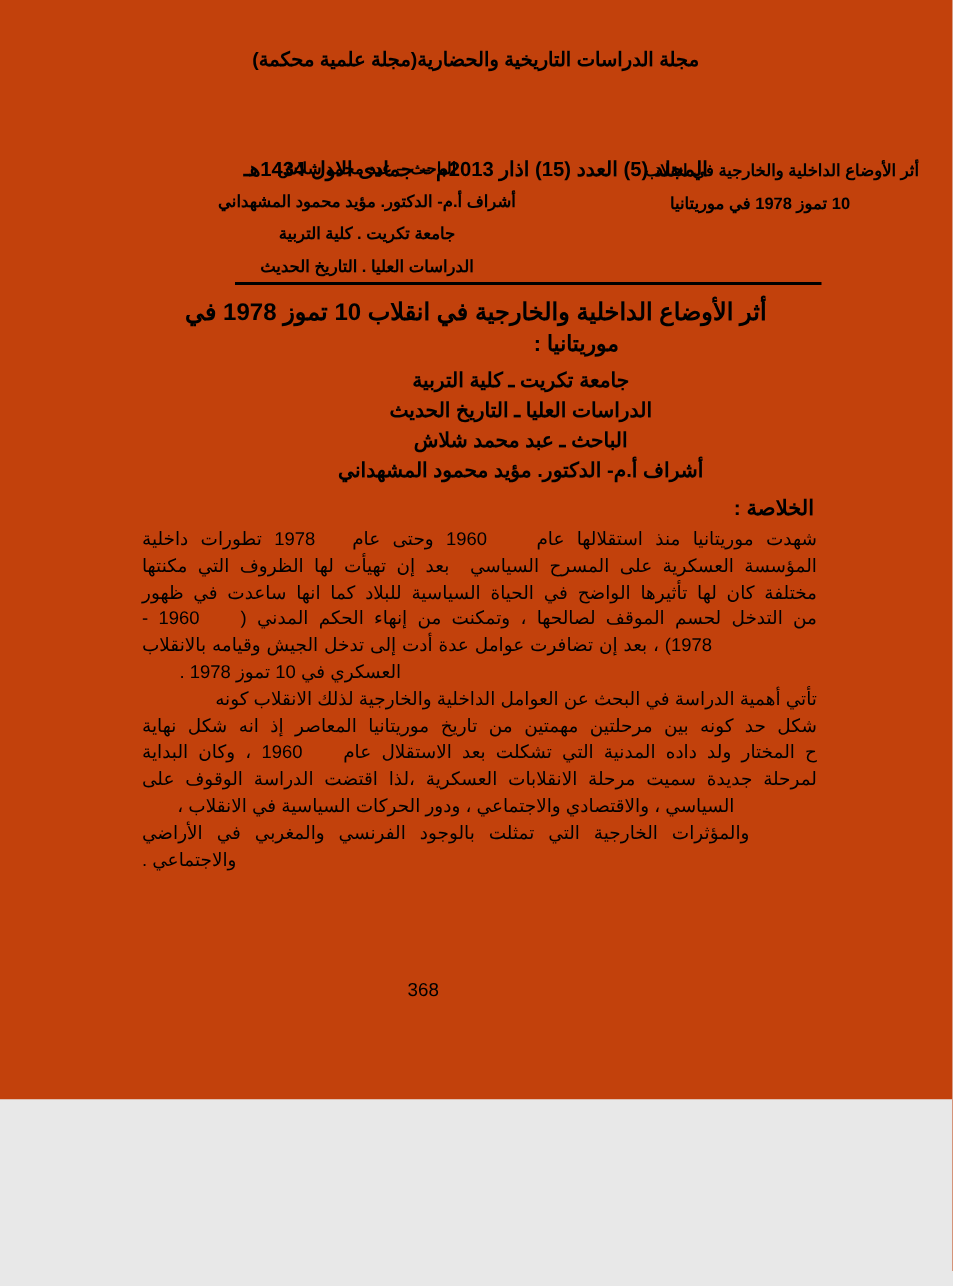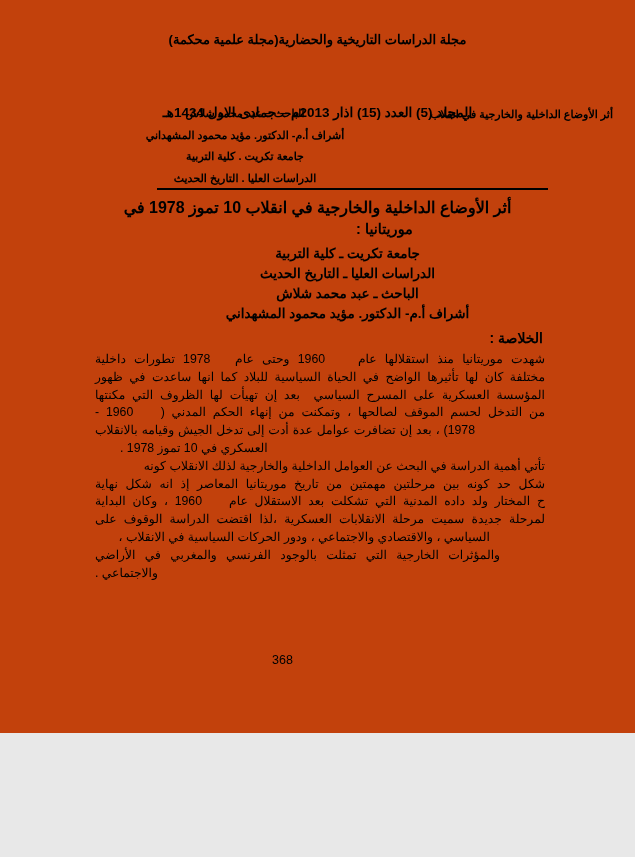--- a/index.html
+++ b/index.html
@@ -120,20 +120,21 @@
 </head>
 <body>
 
 <div class="page">
 
   <div class="journal-title">مجلة الدراسات التاريخية والحضارية(مجلة علمية محكمة)</div>
   <div class="issue-line">المجلد (5) العدد (15) اذار 2013م – جمادى الاول 1434هـ</div>
 
   <div class="meta-right">
     <div class="l1">أثر الأوضاع الداخلية والخارجية في انقلاب</div>
+    <div class="l2">10 تموز 1978 في موريتانيا</div>
   </div>
 
   <div class="meta-left">
     <div>الباحث – عبد محمد شلاش</div>
     <div>أشراف أ.م- الدكتور. مؤيد محمود المشهداني</div>
     <div>جامعة تكريت . كلية التربية</div>
     <div>الدراسات العليا . التاريخ الحديث</div>
   </div>
 
   <div class="rule"></div>
@@ -145,22 +146,22 @@
     <div>جامعة تكريت ـ كلية التربية</div>
     <div>الدراسات العليا ـ التاريخ الحديث</div>
     <div>الباحث ـ عبد محمد شلاش</div>
     <div>أشراف أ.م- الدكتور. مؤيد محمود المشهداني</div>
   </div>
 
   <div class="abstract-heading">الخلاصة :</div>
 
   <div class="abstract">
     <div class="ln">شهدت موريتانيا منذ استقلالها عام &nbsp;&nbsp;&nbsp;1960 وحتى عام &nbsp;&nbsp;1978 تطورات داخلية</div>
+    <div class="ln">المؤسسة العسكرية على المسرح السياسي &nbsp;بعد إن تهيأت لها الظروف التي مكنتها</div>
     <div class="ln">مختلفة كان لها تأثيرها الواضح في الحياة السياسية للبلاد كما انها ساعدت في ظهور</div>
-    <div class="ln">المؤسسة العسكرية على المسرح السياسي &nbsp;بعد إن تهيأت لها الظروف التي مكنتها</div>
     <div class="ln">من التدخل لحسم الموقف لصالحها ، وتمكنت من إنهاء الحكم المدني (&nbsp;&nbsp;&nbsp;&nbsp;1960 -</div>
     <div class="ln ind-r70">1978) ، بعد إن تضافرت عوامل عدة أدت إلى تدخل الجيش وقيامه بالانقلاب</div>
     <div class="ln-l ind-l25">العسكري في 10 تموز 1978 .</div>
     <div class="ln-r">تأتي أهمية الدراسة في البحث عن العوامل الداخلية والخارجية لذلك الانقلاب كونه</div>
     <div class="ln">شكل حد كونه بين مرحلتين مهمتين من تاريخ موريتانيا المعاصر إذ انه شكل نهاية</div>
     <div class="ln">ح المختار ولد داده المدنية التي تشكلت بعد الاستقلال عام &nbsp;&nbsp;&nbsp;1960 ، وكان البداية</div>
     <div class="ln">لمرحلة جديدة سميت مرحلة الانقلابات العسكرية ،لذا اقتضت الدراسة الوقوف على</div>
     <div class="ln-r ind-r55">السياسي ، والاقتصادي والاجتماعي ، ودور الحركات السياسية في الانقلاب ،</div>
     <div class="ln ind-r45">والمؤثرات الخارجية التي تمثلت بالوجود الفرنسي والمغربي في الأراضي</div>
     <div class="ln-l">والاجتماعي .</div>

